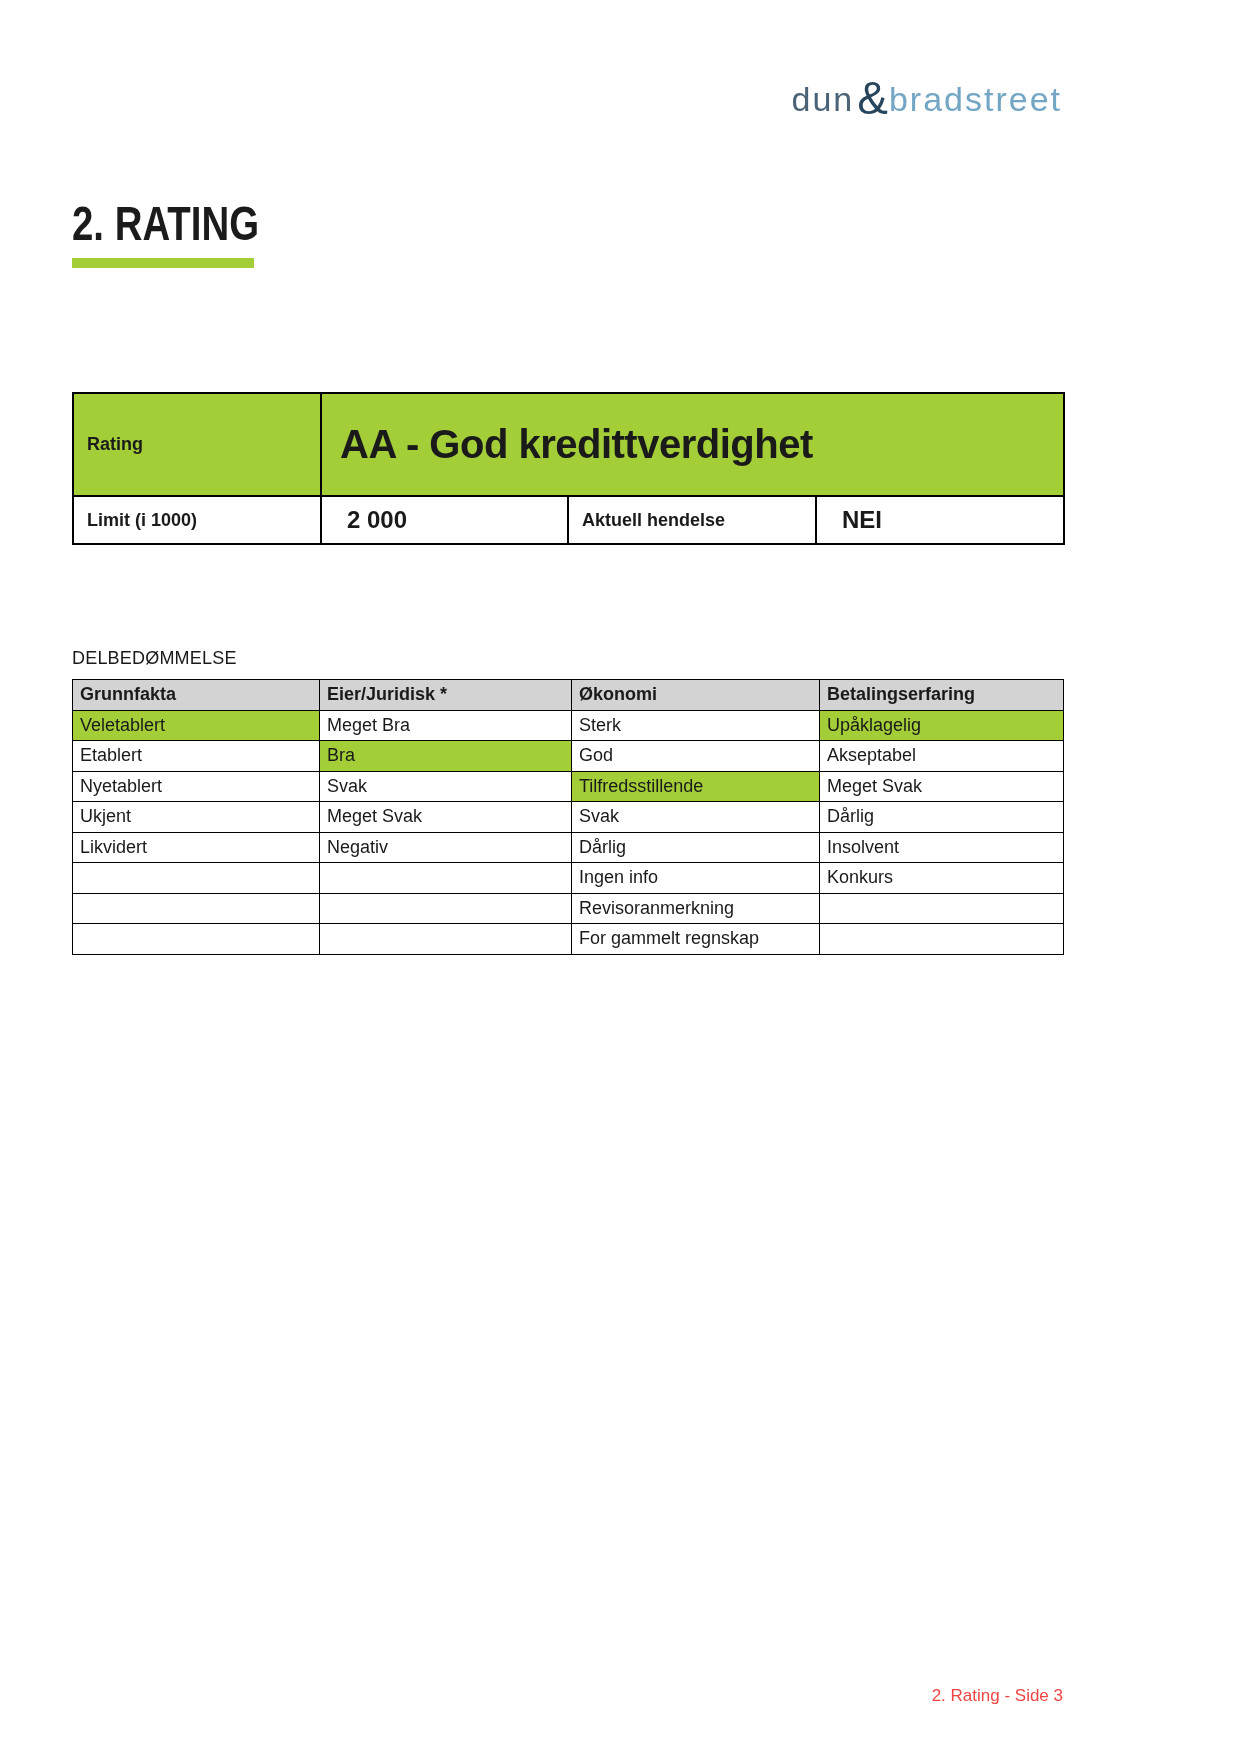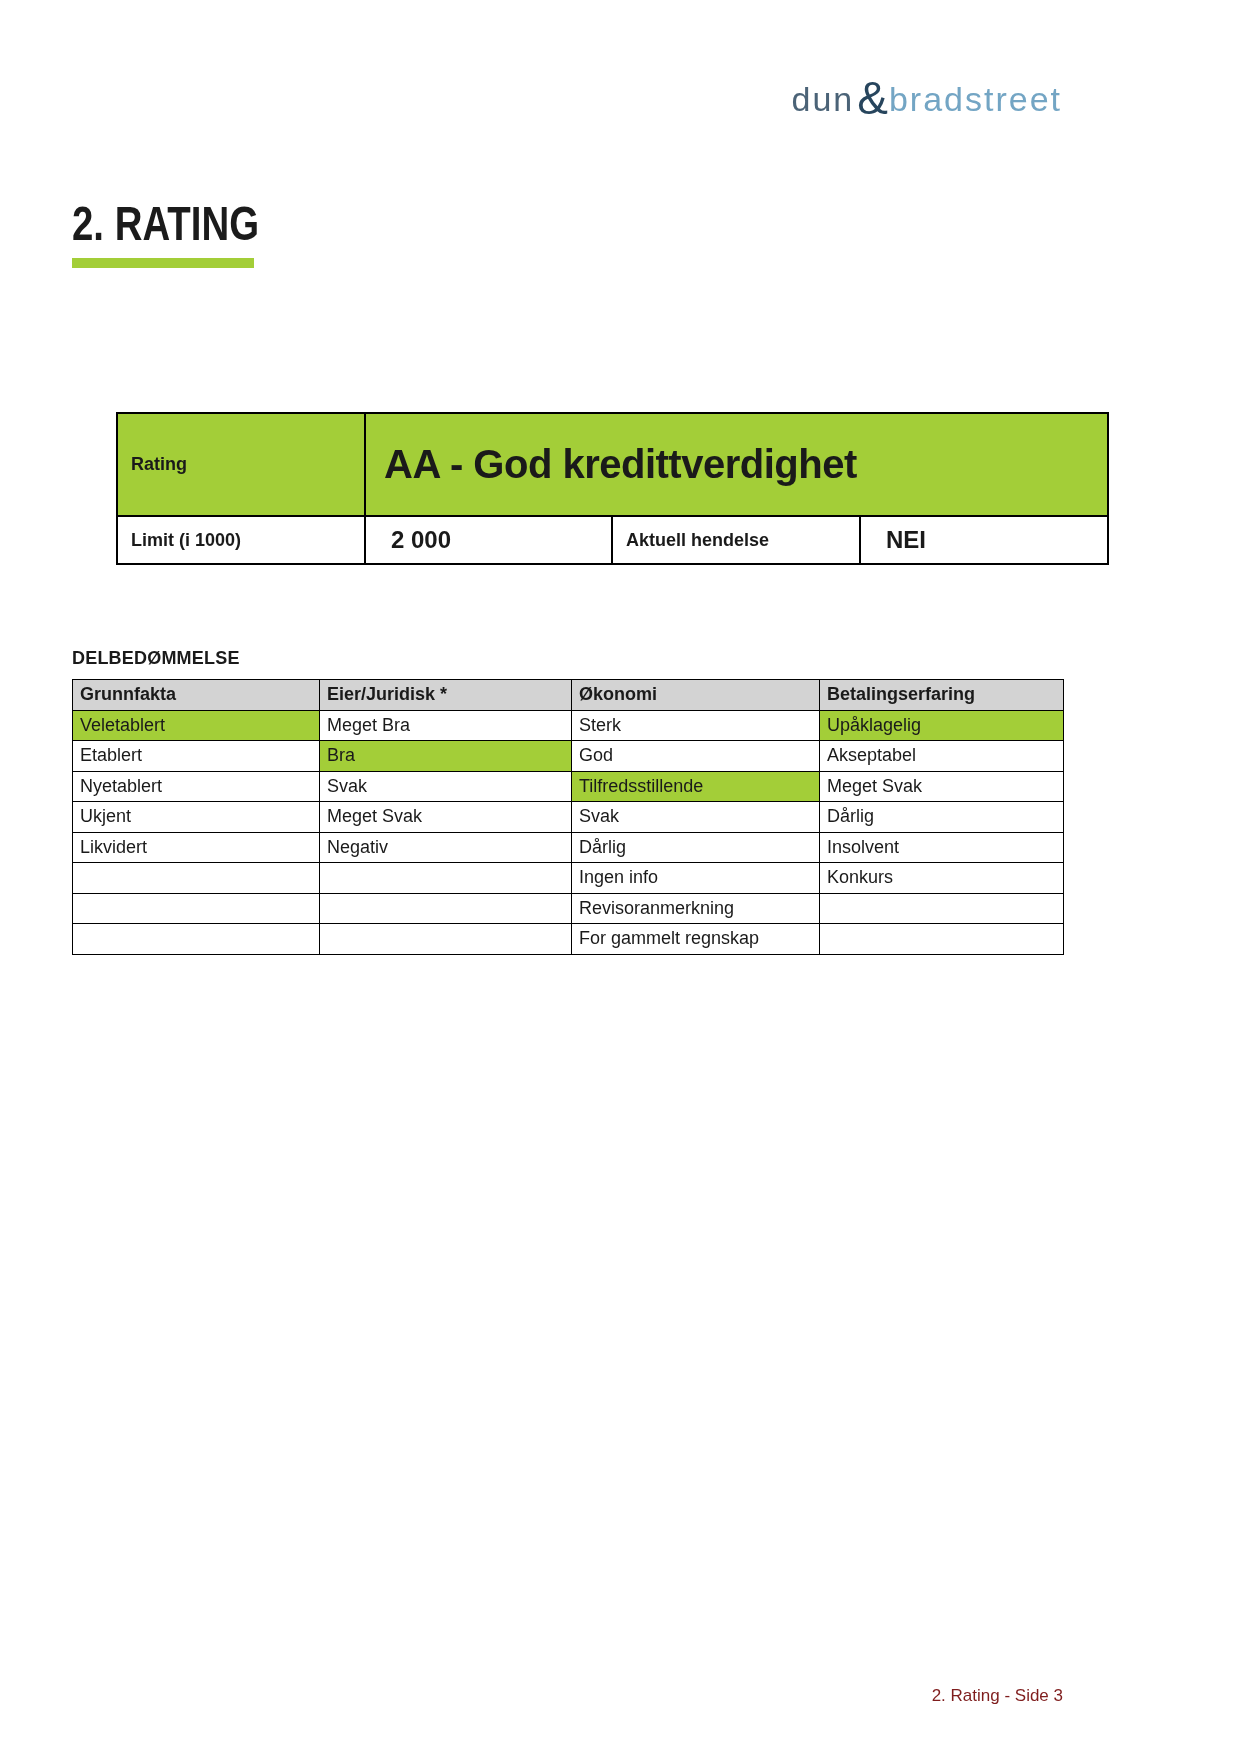--- a/index.html
+++ b/index.html
@@ -63,23 +63,22 @@
     width: 182px;
     height: 10px;
     background: var(--green, #a3ce38);
   }
 
   
   table { border-collapse: collapse; table-layout: fixed; }
   .rating-table {
     position: absolute;
     left: 72px;
-    top: 412px;
+    top: 392px;
     width: 991px;
-    margin-left: 44px;
   }
   .rating-table td { border: 2px solid #000000; vertical-align: middle; }
   .rating-table .green-row td { background: var(--green, #a3ce38); height: 99px; }
   .rating-table .limit-row td { background: #ffffff; height: 44px; }
   .r-label, .c-label {
     font-size: 18px;
     font-weight: 700;
     padding-left: 13px;
   }
   .r-value {
@@ -93,21 +92,21 @@
     font-weight: 700;
     padding-left: 25px;
   }
 
   
   .section-title {
     position: absolute;
     left: 72px;
     top: 648px;
     font-size: 18px;
-    font-weight: 700;
+    font-weight: 400;
     letter-spacing: 0.2px;
   }
   .del-table {
     position: absolute;
     left: 72px;
     top: 679px;
     width: 991px;
     font-size: 18px;
   }
   .del-table th, .del-table td {
@@ -129,21 +128,21 @@
     background: var(--green, #a3ce38);
     font-weight: 400;
   }
 
   
   .footer {
     position: absolute;
     top: 1686px;
     right: 178px;
     font-size: 17px;
-    color: #7f1d1d;
+    color: #ef4444;
   }
 </style>
 </head>
 <body>
 
 <div class="page">
 
   <div class="logo">
     <span class="logo-dun">dun</span>
     <span class="logo-amp">&amp;</span>

